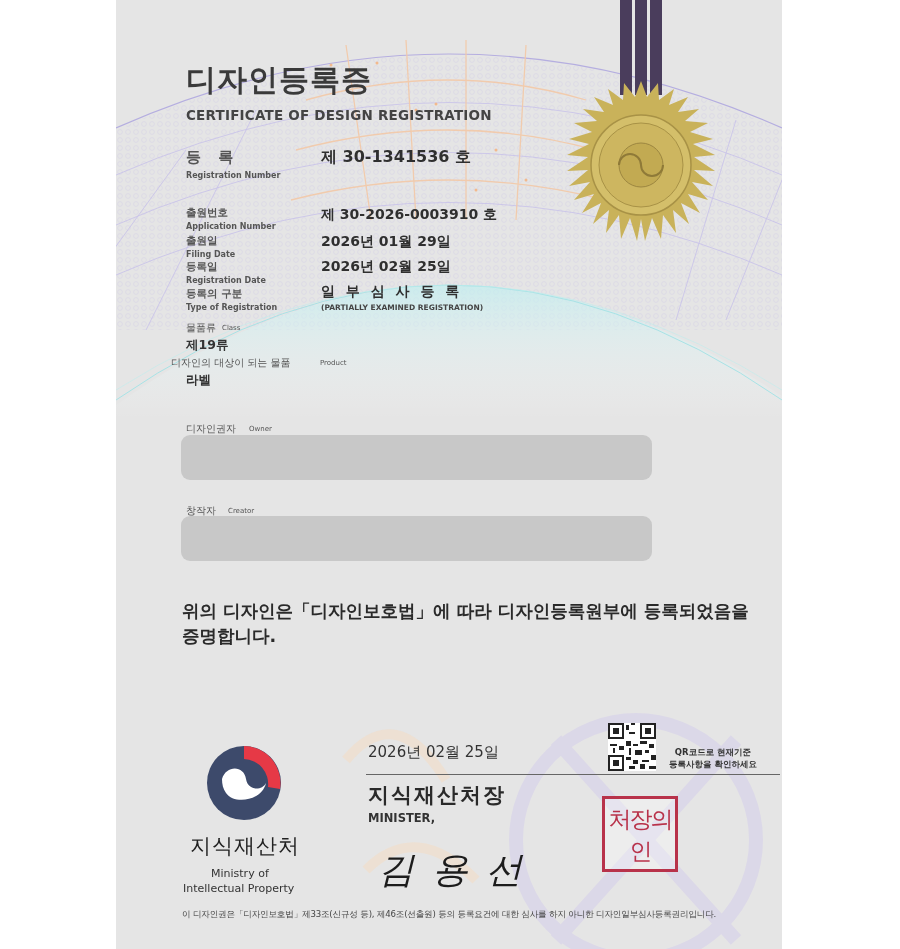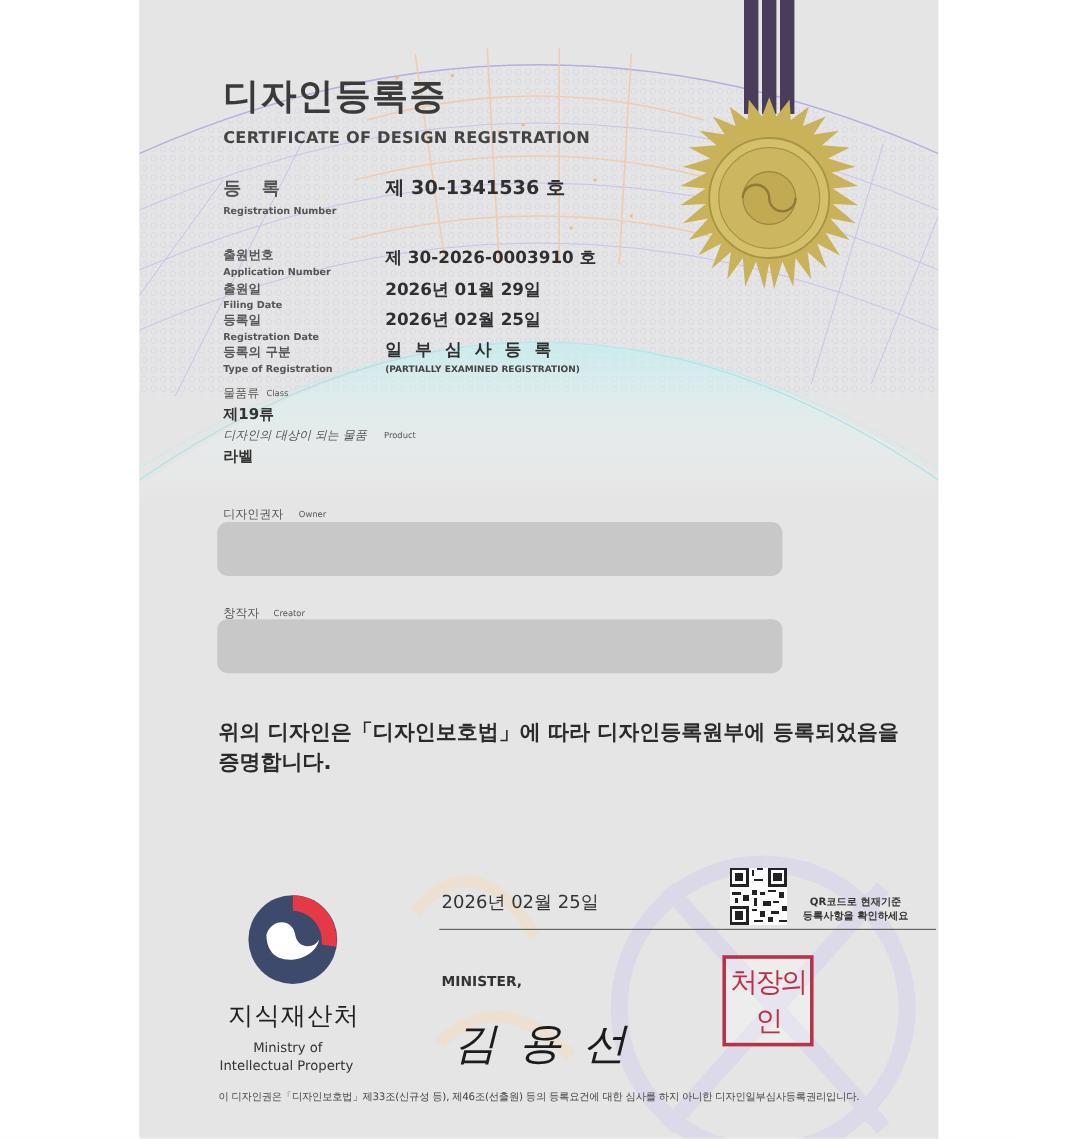--- a/index.html
+++ b/index.html
@@ -150,21 +150,21 @@
 
   <div class="abs lbl-ko" style="left:70px; top:287px;">등록의 구분</div>
   <div class="abs lbl-en" style="left:70px; top:303px;">Type of Registration</div>
   <div class="abs val" style="left:205px; top:283px; letter-spacing:3px;">일 부 심 사 등 록</div>
   <div class="abs val-sub" style="left:205px; top:303px;">(PARTIALLY EXAMINED REGISTRATION)</div>
 
   <div class="abs small-ko" style="left:70px; top:321px;">물품류</div>
   <div class="abs small-en" style="left:106px; top:324px;">Class</div>
   <div class="abs bold-ko" style="left:70px; top:337px;">제19류</div>
 
-  <div class="abs small-ko" style="left:70px; top:356px;font-style:italic;">디자인의 대상이 되는 물품</div>
+  <div class="abs small-ko" style="left:55px; top:356px;">디자인의 대상이 되는 물품</div>
   <div class="abs small-en" style="left:204px; top:359px;">Product</div>
   <div class="abs bold-ko" style="left:70px; top:372px;">라벨</div>
 
   <div class="abs small-ko" style="left:70px; top:422px;">디자인권자</div>
   <div class="abs small-en" style="left:133px; top:425px;">Owner</div>
   <div class="redact" style="top:435px;"></div>
 
   <div class="abs small-ko" style="left:70px; top:504px;">창작자</div>
   <div class="abs small-en" style="left:112px; top:507px;">Creator</div>
   <div class="redact" style="top:516px;"></div>
@@ -217,20 +217,21 @@
         <rect x="2" y="11" width="1" height="2"></rect>
     </g>
   </svg>
   <div class="abs qr-text">
     <div>QR코드로 현재기준</div>
     <div>등록사항을 확인하세요</div>
   </div>
 
   <div class="hr"></div>
 
+  <div class="abs minister-ko">지식재산처장</div>
   <div class="abs minister-en1">MINISTER,</div>
   <div class="abs signature">김용선</div>
 
   <div class="seal-stamp">
     <div>처장의인</div>
   </div>
 
   <div class="abs footnote">이 디자인권은「디자인보호법」제33조(신규성 등), 제46조(선출원) 등의 등록요건에 대한 심사를 하지 아니한 디자인일부심사등록권리입니다.</div>
 </div>
 

